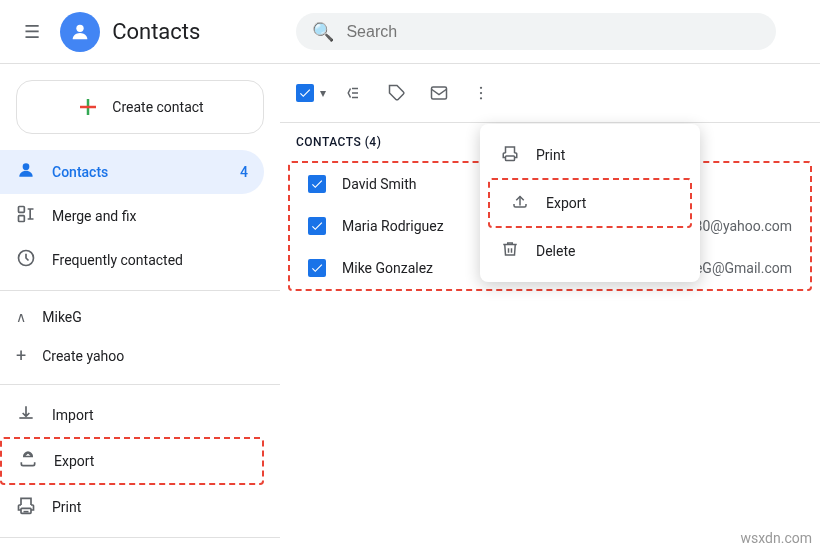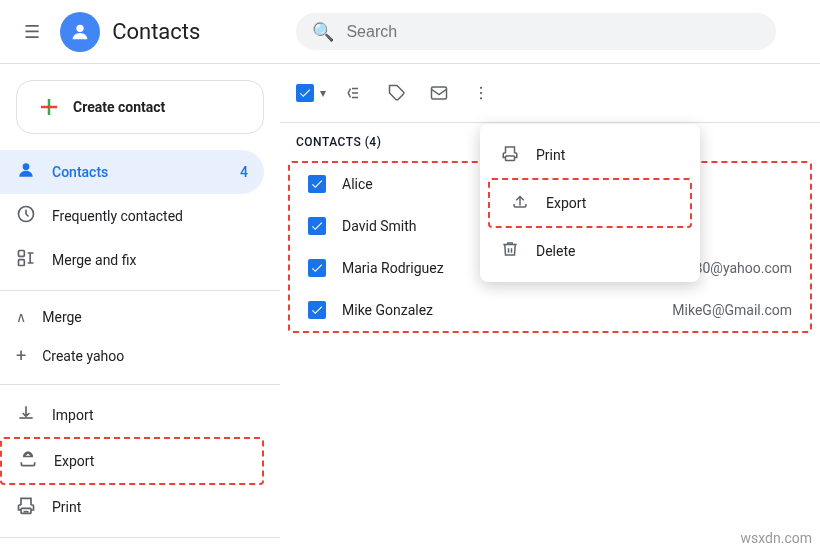--- a/index.html
+++ b/index.html
@@ -93,21 +93,22 @@
       align-items: center;
       gap: 12px;
       margin: 8px 16px 16px 16px;
       padding: 14px 20px;
       border-radius: 16px;
       border: 1px solid #e0e0e0;
       cursor: pointer;
       background: #fff;
       font-size: 14px;
       color: #202124;
-      font-weight: 700;
+      font-weight: 400;
+      justify-content: center;
     }
     .plus-icon {
       width: 24px;
       height: 24px;
       font-size: 20px;
       display: flex;
       align-items: center;
       justify-content: center;
     }
 
@@ -332,43 +333,43 @@
           <path d="M4 20c0-4 3.6-7 8-7s8 3 8 7"></path>
         </svg>
       </span>
       <span>Contacts</span>
       <span class="badge">4</span>
     </div>
 
     <div class="sidebar-item">
       <span class="icon">
         <svg width="20" height="20" viewBox="0 0 24 24" fill="none" stroke="#5f6368" stroke-width="2">
-          <circle cx="12" cy="12" r="9"></circle>
-          <path d="M12 7v5l3 3"></path>
-        </svg>
-      </span>
-      <span>Frequently contacted</span>
-    </div>
-
-    <div class="sidebar-item">
-      <span class="icon">
-        <svg width="20" height="20" viewBox="0 0 24 24" fill="none" stroke="#5f6368" stroke-width="2">
           <rect x="3" y="3" width="7" height="7" rx="1"></rect>
           <path d="M14 6h7M14 18h7M17 6v12"></path>
           <rect x="3" y="14" width="7" height="7" rx="1"></rect>
         </svg>
       </span>
       <span>Merge and fix</span>
     </div>
 
+    <div class="sidebar-item">
+      <span class="icon">
+        <svg width="20" height="20" viewBox="0 0 24 24" fill="none" stroke="#5f6368" stroke-width="2">
+          <circle cx="12" cy="12" r="9"></circle>
+          <path d="M12 7v5l3 3"></path>
+        </svg>
+      </span>
+      <span>Frequently contacted</span>
+    </div>
+
     <div class="sidebar-divider"></div>
 
     <div class="sidebar-item">
       <span class="icon" style="font-size:14px;">∧</span>
-      <span>Merge</span>
+      <span>MikeG</span>
     </div>
 
     <div class="sidebar-item">
       <span class="icon" style="font-size:18px; color:#5f6368;">+</span>
       <span>Create yahoo</span>
     </div>
 
     <div class="sidebar-divider"></div>
 
     <div class="sidebar-item">
@@ -451,29 +452,20 @@
           <circle cx="12" cy="12" r="1.5"></circle>
           <circle cx="12" cy="19" r="1.5"></circle>
         </svg>
       </button>
     </div>
 
     <div class="contacts-header">CONTACTS (4)</div>
 
     <div class="contacts-selected-container">
 
-      <div class="contact-row">
-        <div class="contact-checkbox">
-          <svg viewBox="0 0 24 24">
-              <path d="M9 16.17L4.83 12l-1.42 1.41L9 19 21 7l-1.41-1.41z"></path>
-            </svg>
-        </div>
-        <span class="contact-name">Alice</span>
-        <span class="contact-email"></span>
-      </div>
 
       <div class="contact-row">
         <div class="contact-checkbox">
           <svg viewBox="0 0 24 24">
               <path d="M9 16.17L4.83 12l-1.42 1.41L9 19 21 7l-1.41-1.41z"></path>
             </svg>
         </div>
         <span class="contact-name">David Smith</span>
         <span class="contact-email"></span>
       </div>

